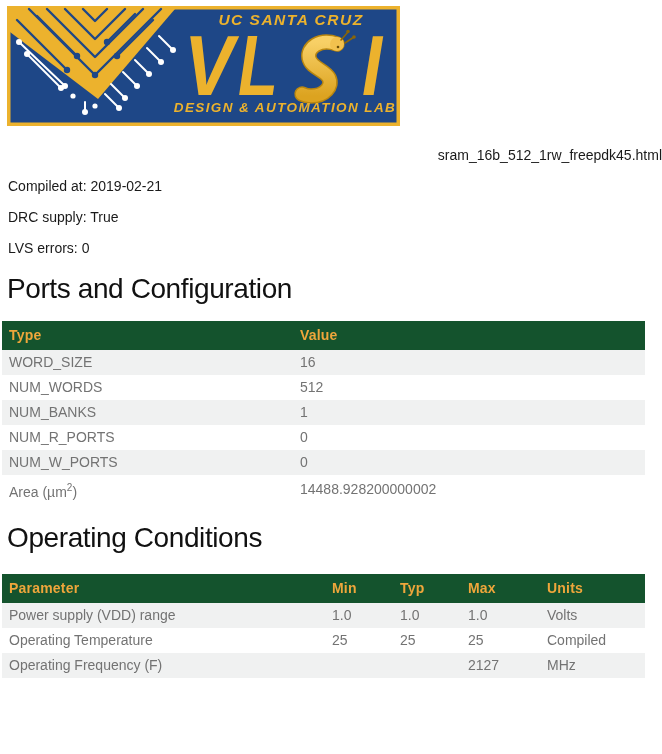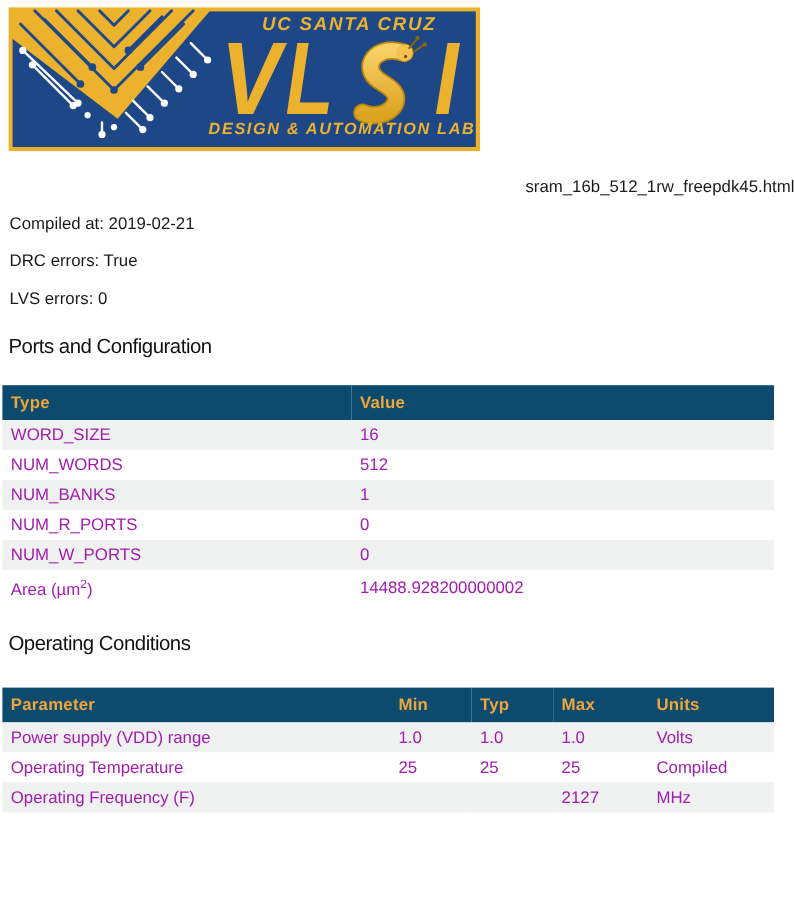--- a/index.html
+++ b/index.html
@@ -21,48 +21,48 @@
     font-style: italic;
   }
   .info p {
     margin: 16px 0 16px 8px;
     font-size: 14px;
     line-height: 15px;
   }
   .info p.first { margin-top: 22px; text-align: right; }
   h2.section-title {
     margin: 21px 0 0 7px;
-    font-size: 17px;
+    font-size: 28px;
     line-height: 24px;
     font-weight: 400;
     letter-spacing: -0.4px;
     color: #111111;
   }
   table.report {
     border-collapse: collapse;
     table-layout: fixed;
     width: 643px;
     margin: 20px 0 0 2px;
     font-size: 14px;
   }
   table.report.second { margin-top: 24px; }
   h2.second-title { }
   table.report th {
-    background: #0c4a6e;
+    background: #14532d;
     color: #EFA63B;
     font-weight: bold;
     text-align: left;
     padding: 7px 7px;
     line-height: 15px;
     letter-spacing: 0.2px;
   }
   table.report td {
     padding: 5px 7px;
     line-height: 15px;
-    color: #a21caf;
+    color: #737373;
   }
   table.report tbody tr:nth-child(odd) { background: #F0F1F1; }
   table.report tbody tr:nth-child(even) { background: #ffffff; }
   sup.unit-sup {
     font-size: 10px;
     vertical-align: super;
   }
   .logo-uc-text     { font-size: 15.5px; font-weight: bold; letter-spacing: 1.5px; fill: #ECB22D; font-family: "Liberation Sans", sans-serif; }
   .logo-vlsi-letter { font-size: 86px;   font-weight: bold; fill: #ECB22D; font-family: "Liberation Sans", sans-serif; }
   .logo-lab-text    { font-size: 13.5px; font-weight: bold; letter-spacing: 1.4px; fill: #ECB22D; font-family: "Liberation Sans", sans-serif; }
@@ -150,21 +150,21 @@
 
     <text class="logo-vlsi-letter" x="355" y="89" textLength="20" lengthAdjust="spacingAndGlyphs">I</text>
 
     <text class="logo-lab-text" x="278" y="106" text-anchor="middle">DESIGN &amp; AUTOMATION LAB</text>
   </svg>
 </div>
 
 <div class="info">
   <p class="first">sram_16b_512_1rw_freepdk45.html</p>
   <p>Compiled at: 2019-02-21</p>
-  <p>DRC errors: True</p>
+  <p>DRC supply: True</p>
   <p>LVS errors: 0</p>
 </div>
 
 <h2 class="section-title">Ports and Configuration</h2>
 
 <table class="report">
   <colgroup>
       <col style="width:291px">
       <col style="width:352px">
     </colgroup>

